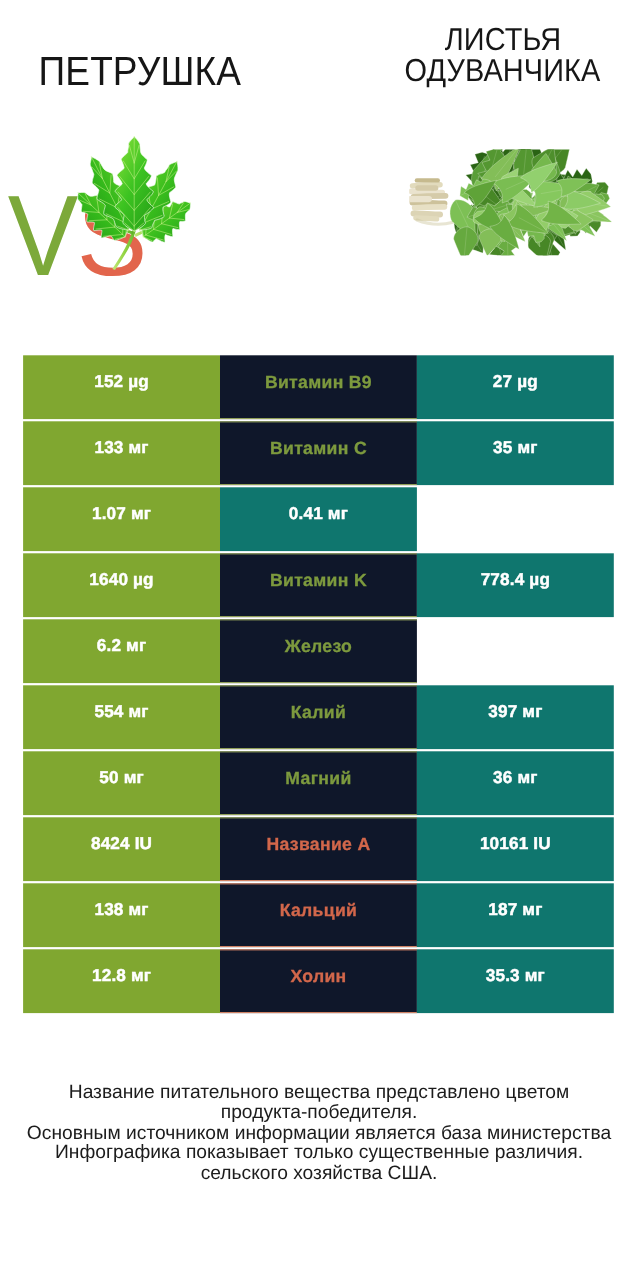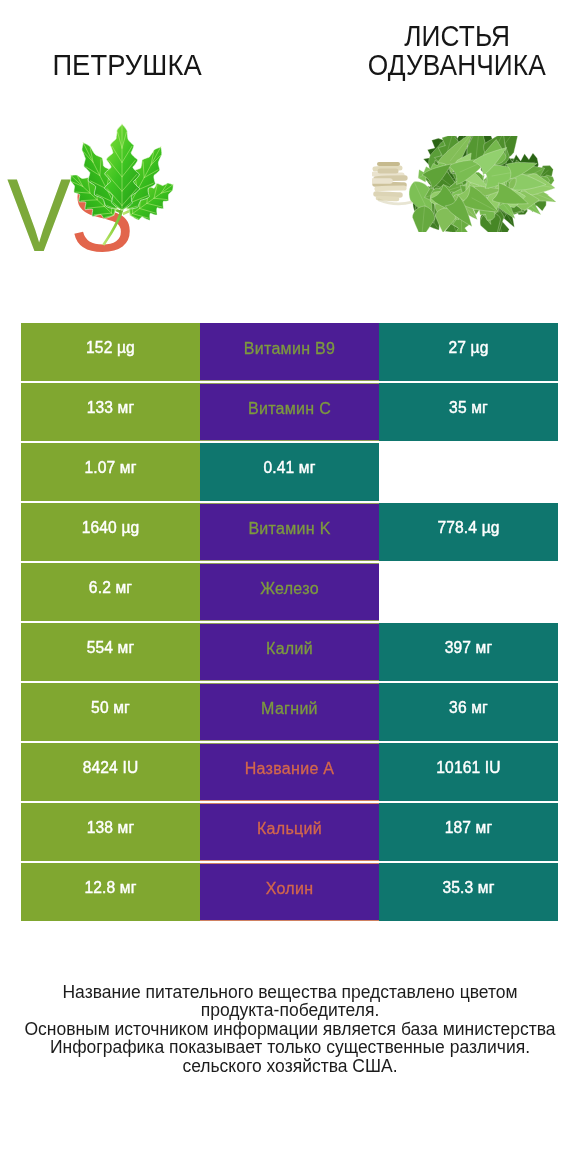--- a/index.html
+++ b/index.html
@@ -1,33 +1,33 @@
 <!DOCTYPE html>
 <html><head>
 <meta charset="utf-8">
 <style>
   html,body{margin:0;padding:0;}
   body{width:580px;height:1153px;background:#fff;font-family:"Liberation Sans",sans-serif;overflow:hidden;}
   .page{position:relative;width:580px;height:1153px;}
-  .hdr-left{position:absolute;left:0;top:50px;width:254px;text-align:center;font-size:30px;color:#161616;line-height:30px;letter-spacing:0.1px;}
+  .hdr-left{position:absolute;left:0;top:50px;width:254px;text-align:center;font-size:37px;color:#161616;line-height:30px;letter-spacing:0.1px;}
   .hdr-left span,.hdr-right span{display:inline-block;transform:scaleX(0.91);transform-origin:center;}
   .hdr-right{position:absolute;left:329px;top:22px;width:256px;text-align:center;font-size:28.9px;color:#161616;line-height:29px;letter-spacing:0.1px;}
   .vs{position:absolute;left:2px;top:163px;width:572px;font-size:104px;font-weight:400;line-height:104px;letter-spacing:-1.5px;}
   .vs span{display:inline-block;}
   .vs .inner{display:inline-block;transform:scaleX(0.925);transform-origin:center;}
   .vs .v{color:#7CA93A;}
   .vs .s{color:#E2654C;}
   .img-left{position:absolute;left:68px;top:120px;width:108px;height:127px;}
   .img-right{position:absolute;left:372px;top:136px;width:184px;height:96px;}
   .table{position:absolute;left:21px;top:323px;width:537px;}
   .row{display:flex;height:58px;margin-bottom:2px;}
-  .cell{flex:0 0 179px;display:flex;align-items:center;justify-content:center;font-size:15.6px;font-weight:400;letter-spacing:0.15px;padding-bottom:8px;box-sizing:border-box;-webkit-text-stroke:0.42px currentColor;}
+  .cell{flex:0 0 179px;display:flex;align-items:center;justify-content:center;font-size:15.6px;font-weight:700;letter-spacing:0.15px;padding-bottom:8px;box-sizing:border-box;-webkit-text-stroke:0.42px currentColor;}
   .left{background:#80A730;color:#fff;}
   .right{background:#0f766e;color:#fff;}
-  .mid{background:#4c1d95;box-sizing:border-box;border-top:1px solid #8f9e57;border-bottom:1px solid #8f9e57;font-size:16.0px;letter-spacing:0.3px;padding-bottom:6px;-webkit-text-stroke:0.3px currentColor;}
+  .mid{background:#0f172a;box-sizing:border-box;border-top:1px solid #8f9e57;border-bottom:1px solid #8f9e57;font-size:16.0px;letter-spacing:0.3px;padding-bottom:6px;-webkit-text-stroke:0.3px currentColor;}
   .footer{position:absolute;left:0;top:983px;width:580px;text-align:center;font-size:17.5px;color:#1c1c1c;line-height:18.4px;}
 </style>
 </head>
 <body>
 
 <div class="page">
   <div class="hdr-left"><span>ПЕТРУШКА</span></div>
   <div class="hdr-right"><span>ЛИСТЬЯ</span><br><span>ОДУВАНЧИКА</span></div>
   <div class="vs"><span class="inner"><span class="v">V</span><span class="s">S</span></span></div>
   <div class="img-left">

